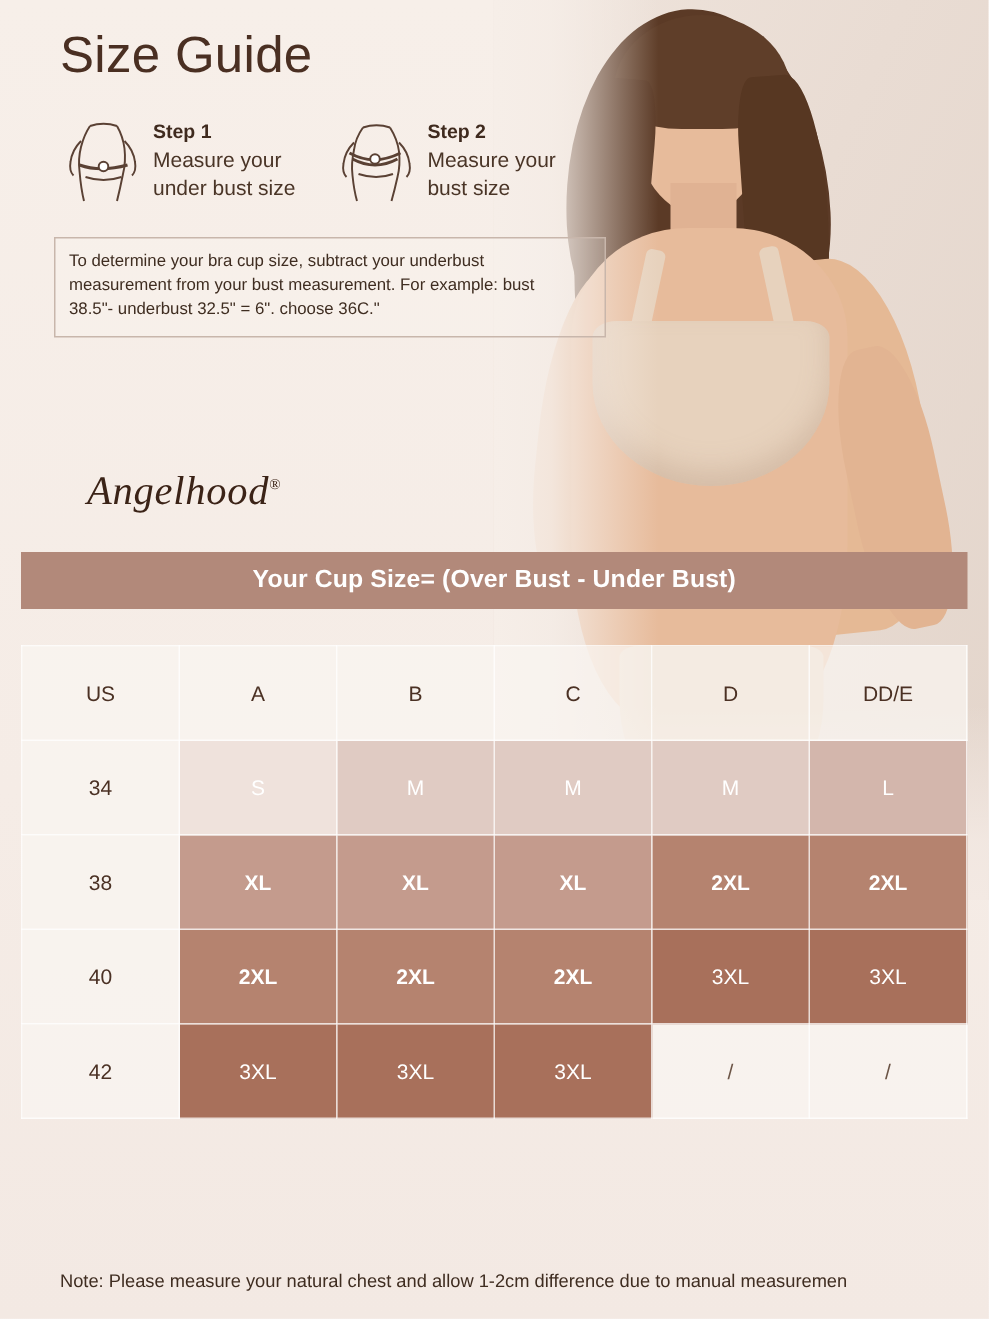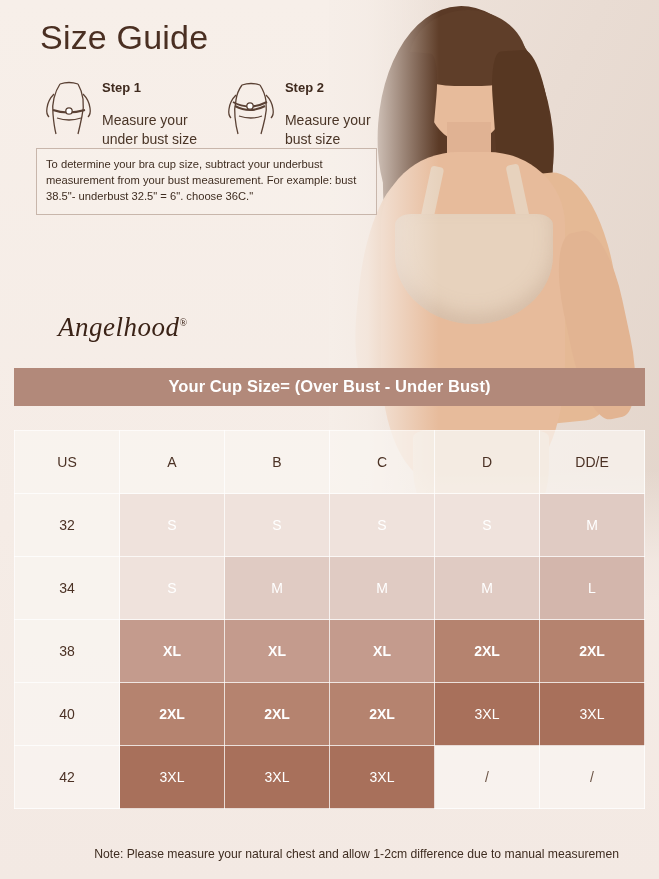--- a/index.html
+++ b/index.html
@@ -182,34 +182,34 @@
   }
   .step-icon {
     width: 54px;
     height: 58px;
     flex: none;
   }
   .step-text .step-title {
     font-size: 13px;
     font-weight: bold;
     color: #3f2a1e;
-    margin-bottom: 16px;
+    margin-bottom: 2px;
   }
   .step-text .step-desc {
     font-size: 14px;
     color: #4a3527;
     line-height: 1.35;
     white-space: pre-line;
   }
 
   .note-box {
     position: absolute;
     left: 36px;
-    top: 148px;
-    width: 341px;
+    top: 158px;
+    width: 368px;
     border: 1px solid #c8b6ab;
     padding: 8px 15px 9px 9px;
     box-sizing: border-box;
     font-size: 11.2px;
     line-height: 1.42;
     color: #3f2d21;
     background: rgba(255,255,255,0.12);
   }
 
   .brand {
@@ -275,21 +275,21 @@
   .t3 { background: #c49b8d; color: #ffffff; font-weight: bold; }
   .t4 { background: #b5836f; color: #ffffff; font-weight: bold; }
   .t5 { background: #a8705b; color: #ffffff; font-weight: normal; }
   .tnull { background: rgba(250,245,241,0.72); color: #6b5446; font-weight: normal; }
 
   .foot-note {
     position: absolute;
     left: 0;
     right: 0;
     top: 846px;
-    text-align: right;
+    text-align: left;
     font-size: 12.2px;
     color: #3f2d21;
     line-height: 1.45;
     padding: 0 40px;
     box-sizing: border-box;
     white-space: pre-line;
   }
 </style>
 </head>
 <body>
@@ -371,28 +371,20 @@
     <div class="tbl-head">Your Cup Size= (Over Bust - Under Bust)</div>
     <table class="size">
       <tbody id="tbl-body">
           <tr>
             <td class="hdr">US</td>
             <td class="hdr">A</td>
             <td class="hdr">B</td>
             <td class="hdr">C</td>
             <td class="hdr">D</td>
             <td class="hdr">DD/E</td>
-          </tr>
-          <tr>
-            <td class="uscol">32</td>
-            <td class="t0">S</td>
-            <td class="t0">S</td>
-            <td class="t0">S</td>
-            <td class="t0">S</td>
-            <td class="t1">M</td>
           </tr>
           <tr>
             <td class="uscol">34</td>
             <td class="t0">S</td>
             <td class="t1">M</td>
             <td class="t1">M</td>
             <td class="t1">M</td>
             <td class="t2">L</td>
           </tr>
           <tr>

